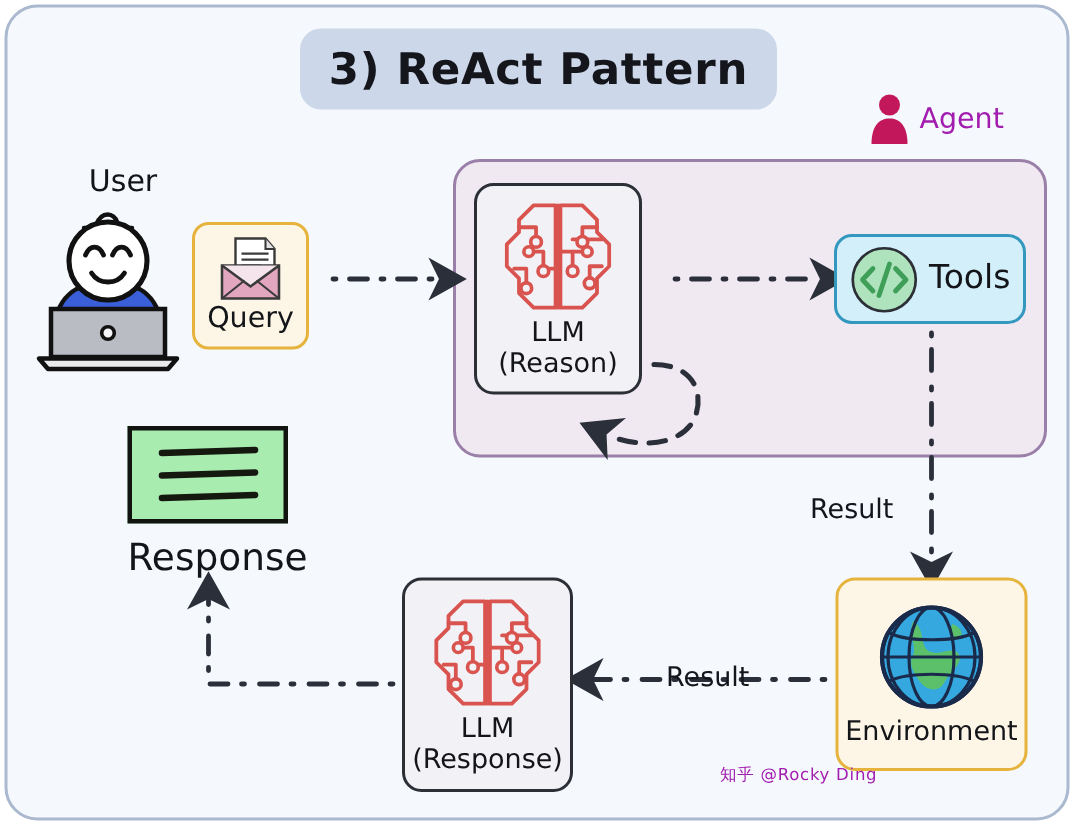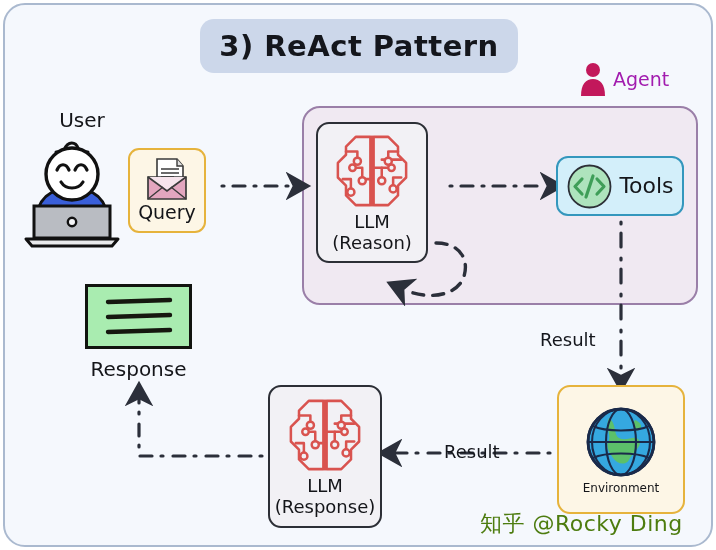--- a/index.html
+++ b/index.html
@@ -123,21 +123,21 @@
   
   #environment-box {
     left: 557px;
     top: 385px;
     width: 128px;
     height: 129px;
     background: #fdf6e6;
     border: 2.5px solid #e6b33c;
     border-radius: 13px;
   }
-  #environment-box .node-label { font-size: 12px; margin-top: 2px; }
+  #environment-box .node-label { font-size: 18px; margin-top: 2px; }
 
   
   #llm-generate {
     left: 268px;
     top: 385px;
     width: 114px;
     height: 143px;
     background: #f2f1f5;
     border: 2.5px solid #2c2f36;
     border-radius: 13px;
@@ -166,21 +166,21 @@
     background: #a9ecb0;
     border: 3px solid #11140f;
     box-sizing: border-box;
   }
   #response-label {
     position: absolute;
     left: 85px;
     top: 357px;
     width: 107px;
     text-align: center;
-    font-size: 20px;
+    font-size: 25px;
     color: #141519;
   }
 
   
   #user-label {
     position: absolute;
     left: 42px;
     top: 108px;
     width: 80px;
     text-align: center;
@@ -210,22 +210,22 @@
     left: 0; top: 0;
     width: 716px; height: 550px;
     pointer-events: none;
   }
 
   
   #watermark {
     position: absolute;
     left: 480px;
     top: 509px;
-    font-size: 22px;
-    color: #4d7c0f;
+    font-size: 11px;
+    color: #a21caf;
     letter-spacing: 0.5px;
   }
 </style>
 </head>
 <body>
 
 <div id="canvas">
   <div id="frame"></div>
 
   <div id="title-banner"></div>

